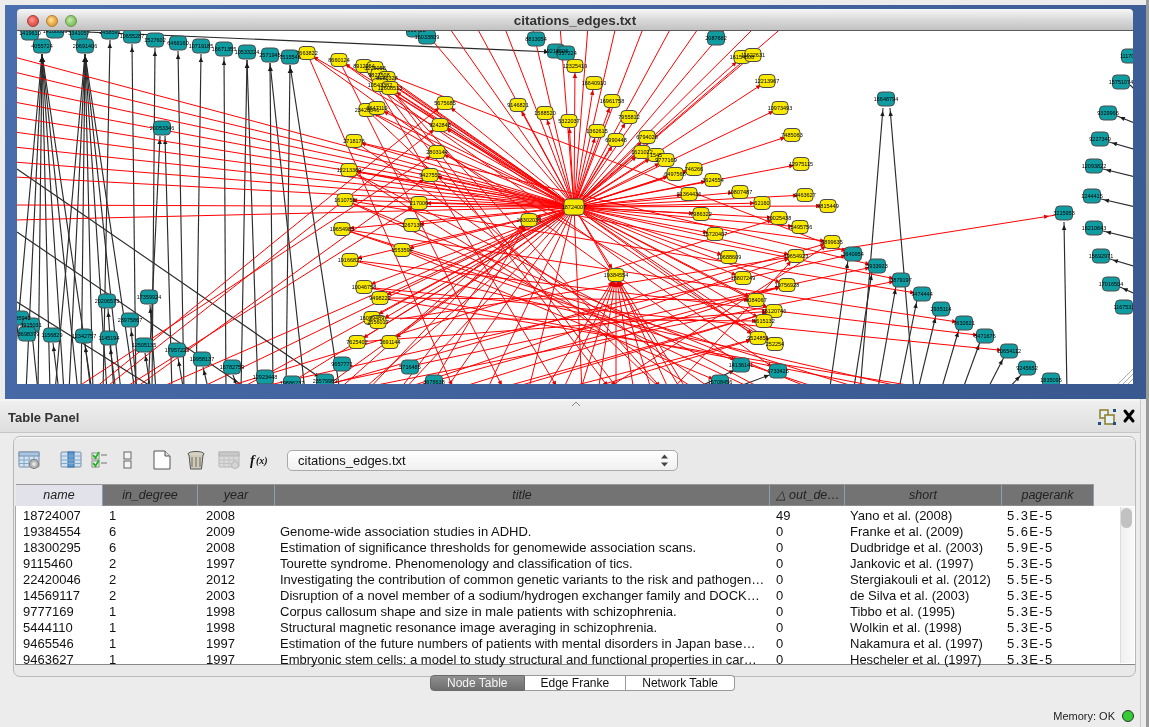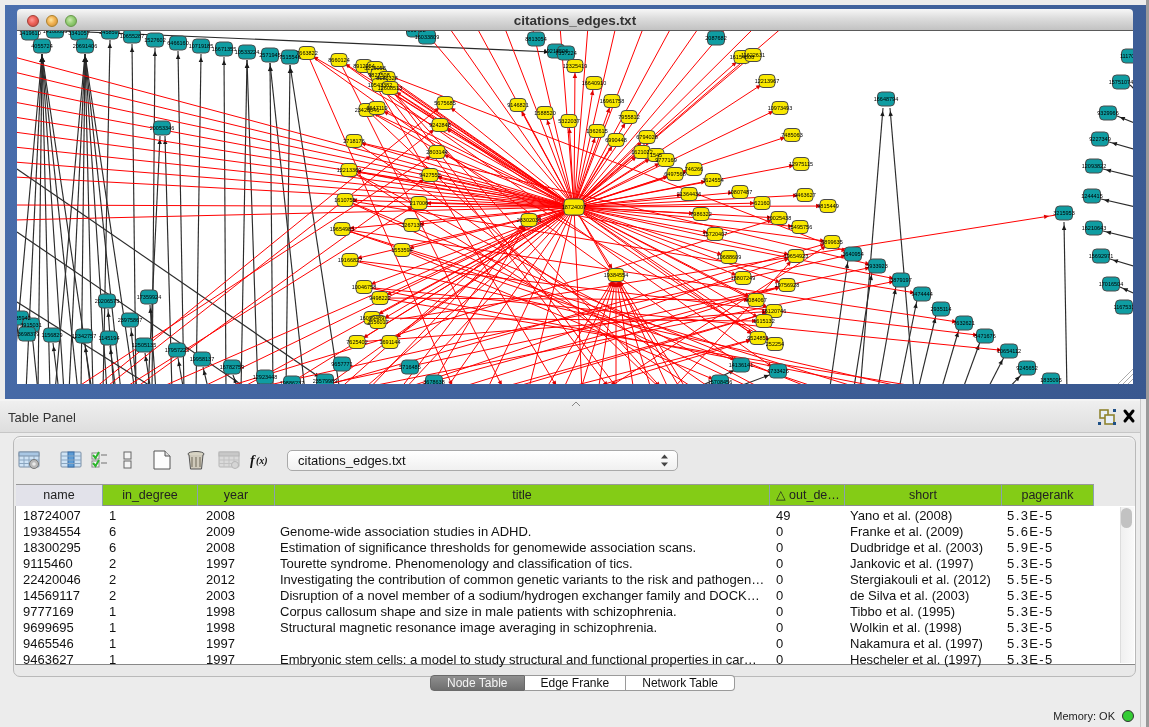--- a/index.html
+++ b/index.html
@@ -1,21 +1,21 @@
 <!DOCTYPE html>
 <html><head><meta charset="utf-8"><style>
 * { margin:0; padding:0; box-sizing:border-box; }
 body { width:1149px; height:727px; font-family:"Liberation Sans",sans-serif; background:#ececec; overflow:hidden; position:relative; }
 .frame { position:absolute; left:5px; top:5px; width:1141px; height:394px; background:linear-gradient(135deg,#4a6fae,#39588f); }
 .titlebar { position:absolute; left:17px; top:9px; width:1116px; height:22px; background:linear-gradient(#f7f7f7,#dcdcdc 45%,#c2c2c2); border-bottom:1px solid #5a5a5a; border-radius:4px 4px 0 0; }
 .tl { position:absolute; top:6px; width:12px; height:12px; border-radius:50%; }
 .title { position:absolute; top:4px; left:0; width:1116px; text-align:center; font-size:13.5px; font-weight:bold; color:#333; }
-.panelbar { position:absolute; left:0; top:401px; width:1141px; height:32px; background:linear-gradient(#efefef,#dedede); border-bottom:1px solid #c6c6c6; }
+.panelbar { position:absolute; left:0; top:401px; width:1141px; height:32px; background:linear-gradient(#efefef,#dedede); border-bottom:1px solid #c6c6c6;font-weight:bold; }
 .container { position:absolute; left:13px; top:436px; width:1123px; height:241px; background:#e9e9e9; border:1px solid #b9b9b9; border-radius:7px; box-shadow:inset 0 1px 0 #fafafa; }
-.thead { position:absolute; left:16px; top:484px; height:22px; background:#84cc16; border-top:1px solid #999; border-bottom:1px solid #8c8c8c; font-size:12.5px; color:#222; }
+.thead { position:absolute; left:16px; top:484px; height:22px; background:#737373; border-top:1px solid #999; border-bottom:1px solid #8c8c8c; font-size:12.5px; color:#222;font-style:italic; }
 .thead .hc { position:absolute; top:0; height:21px; line-height:21px; text-align:center; border-right:1px solid #8aa0b0; }
 .twhite { position:absolute; left:15px; top:506px; width:1120px; height:159px; background:#fff; border-left:1px solid #aaa; border-bottom:1px solid #888; }
 .trow { position:absolute; left:0; width:1119px; height:16px; font-size:13px; color:#111; }
 .trow span { position:absolute; top:1px; white-space:nowrap; }
 .tabs { position:absolute; top:675px; left:430px; height:16px; font-size:12px; }
 .tab { float:left; height:16px; line-height:15px; padding:0 16px; background:#fff; border:1px solid #9a9a9a; border-left:none; color:#111; }
 .tab.sel { background:linear-gradient(#8f8f8f,#6e6e6e); color:#f4f4f4; border:1px solid #6a6a6a; border-radius:4px 0 0 4px; }
 .tab.last { border-radius:0 4px 4px 0; }
 .icon { position:absolute; top:450px; }
 </style></head><body>
@@ -939,32 +939,33 @@
 <div class="trow" style="top:603px">
 <span style="left:23px">9777169</span>
     <span style="left:109px">1</span>
 <span style="left:206px">1998</span>
     <span style="left:280px">Corpus callosum shape and size in male patients with schizophrenia.</span>
 <span style="left:776px">0</span>
     <span style="left:850px">Tibbo et al. (1995)</span>
 <span style="left:1007px;letter-spacing:1.4px">5.3E-5</span>
   </div>
 <div class="trow" style="top:619px">
-<span style="left:23px">9699695</span>
+<span style="left:23px">5444110</span>
     <span style="left:109px">1</span>
 <span style="left:206px">1998</span>
     <span style="left:280px">Structural magnetic resonance image averaging in schizophrenia.</span>
 <span style="left:776px">0</span>
     <span style="left:850px">Wolkin et al. (1998)</span>
 <span style="left:1007px;letter-spacing:1.4px">5.3E-5</span>
   </div>
 <div class="trow" style="top:635px">
 <span style="left:23px">9465546</span>
     <span style="left:109px">1</span>
 <span style="left:206px">1997</span>
+    <span style="left:280px">Estimation of the future numbers of patients with mental disorders in Japan base…</span>
 <span style="left:776px">0</span>
     <span style="left:850px">Nakamura et al. (1997)</span>
 <span style="left:1007px;letter-spacing:1.4px">5.3E-5</span>
   </div>
 <div class="trow" style="top:651px">
 <span style="left:23px">9463627</span>
     <span style="left:109px">1</span>
 <span style="left:206px">1997</span>
     <span style="left:280px">Embryonic stem cells: a model to study structural and functional properties in car…</span>
 <span style="left:776px">0</span>

